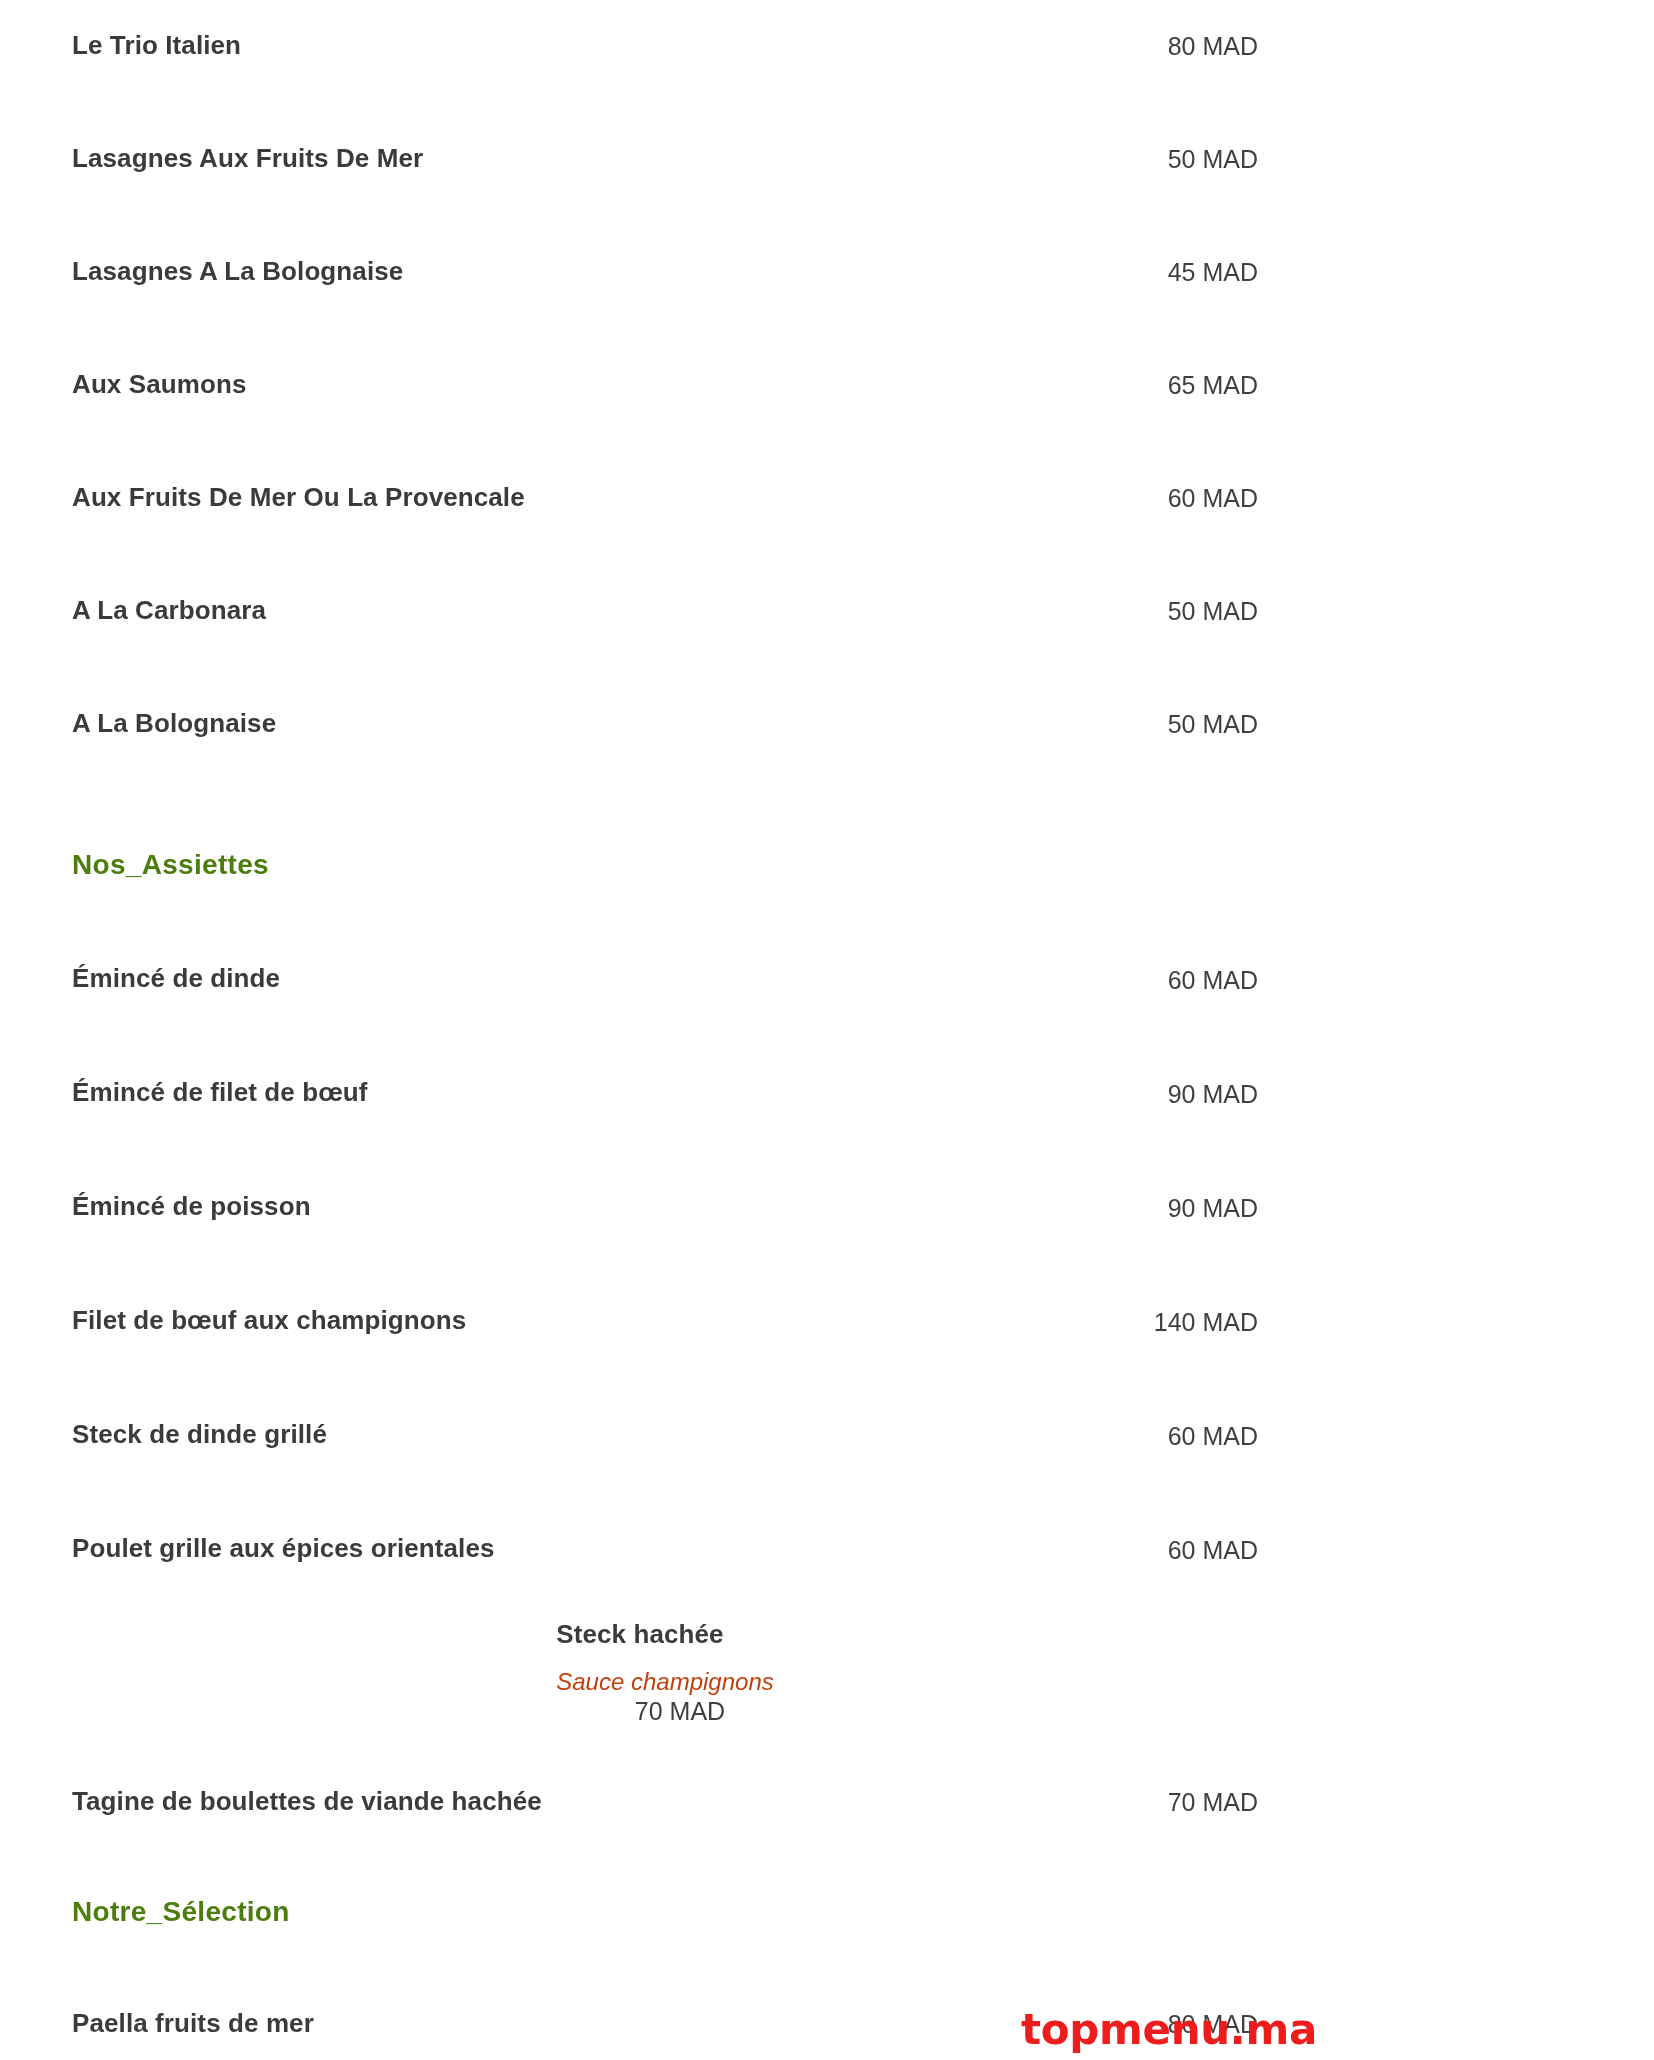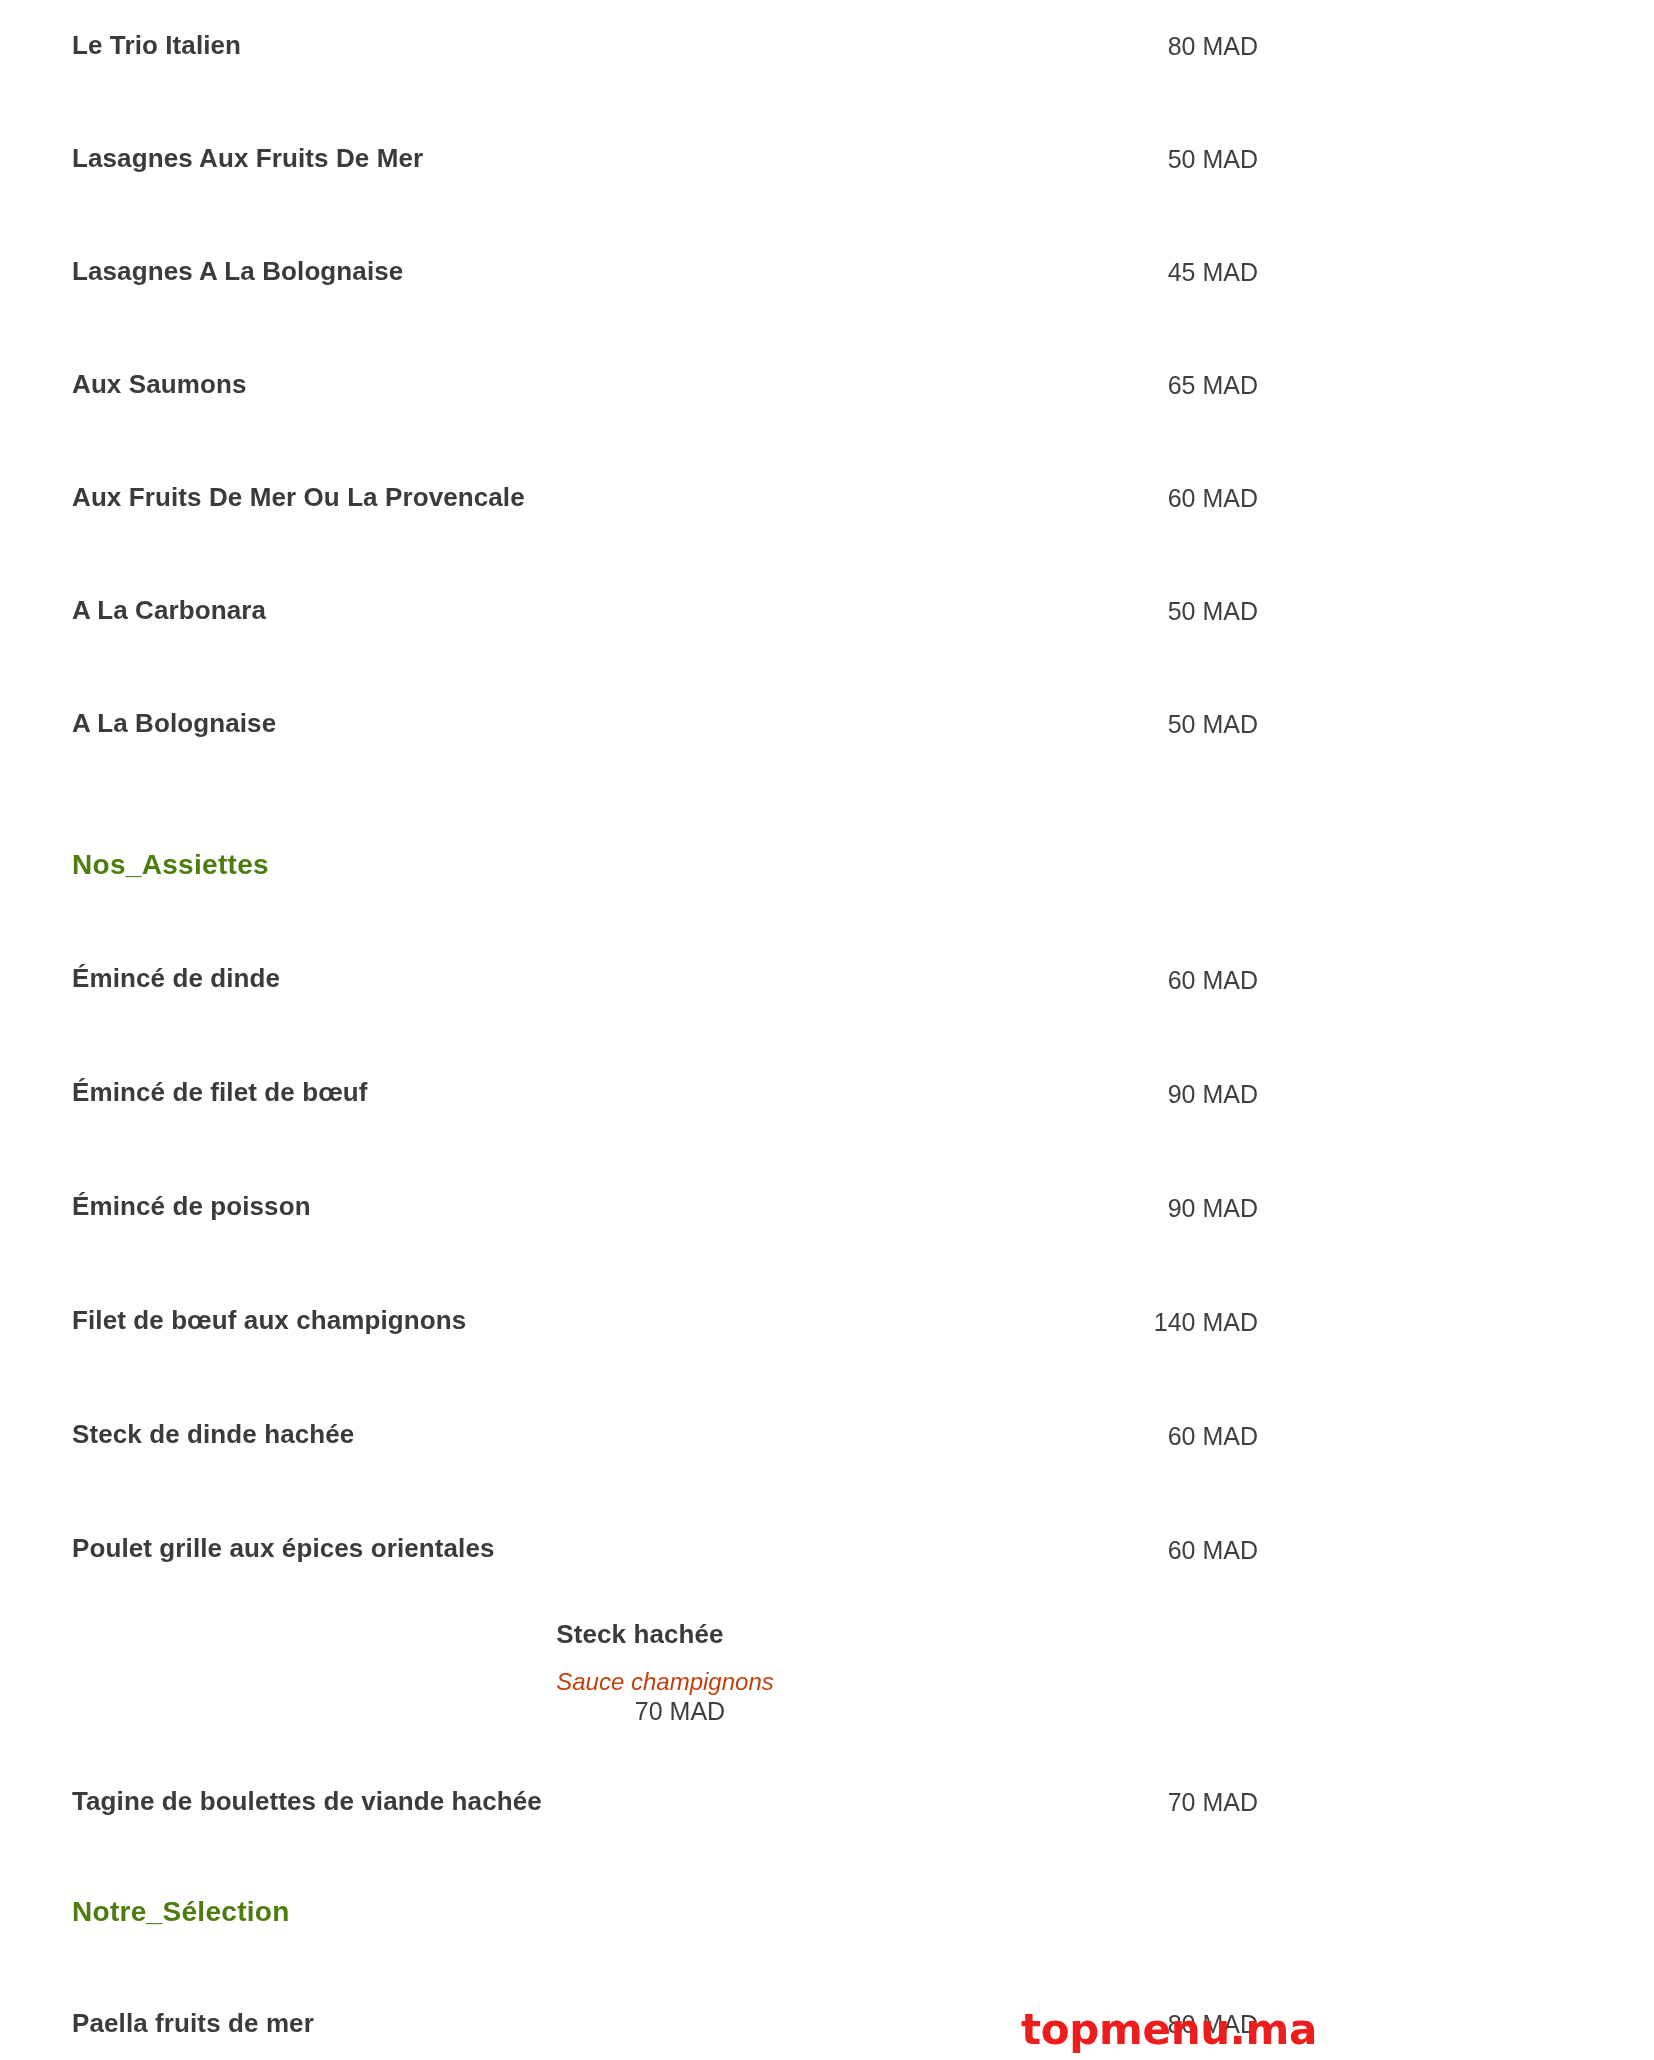--- a/index.html
+++ b/index.html
@@ -177,21 +177,21 @@
       <div class="item-price">90 MAD</div>
     </div>
     <div class="menu-row row-tight">
       <div class="item-block">
         <div class="item-name">Filet de bœuf aux champignons</div>
       </div>
       <div class="item-price">140 MAD</div>
     </div>
     <div class="menu-row row-tight">
       <div class="item-block">
-        <div class="item-name">Steck de dinde hachée</div>
+        <div class="item-name">Steck de dinde grillé</div>
       </div>
       <div class="item-price">60 MAD</div>
     </div>
     <div class="menu-row row-tight">
       <div class="item-block">
         <div class="item-name">Poulet grille aux épices orientales</div>
       </div>
       <div class="item-price">60 MAD</div>
     </div>
 

